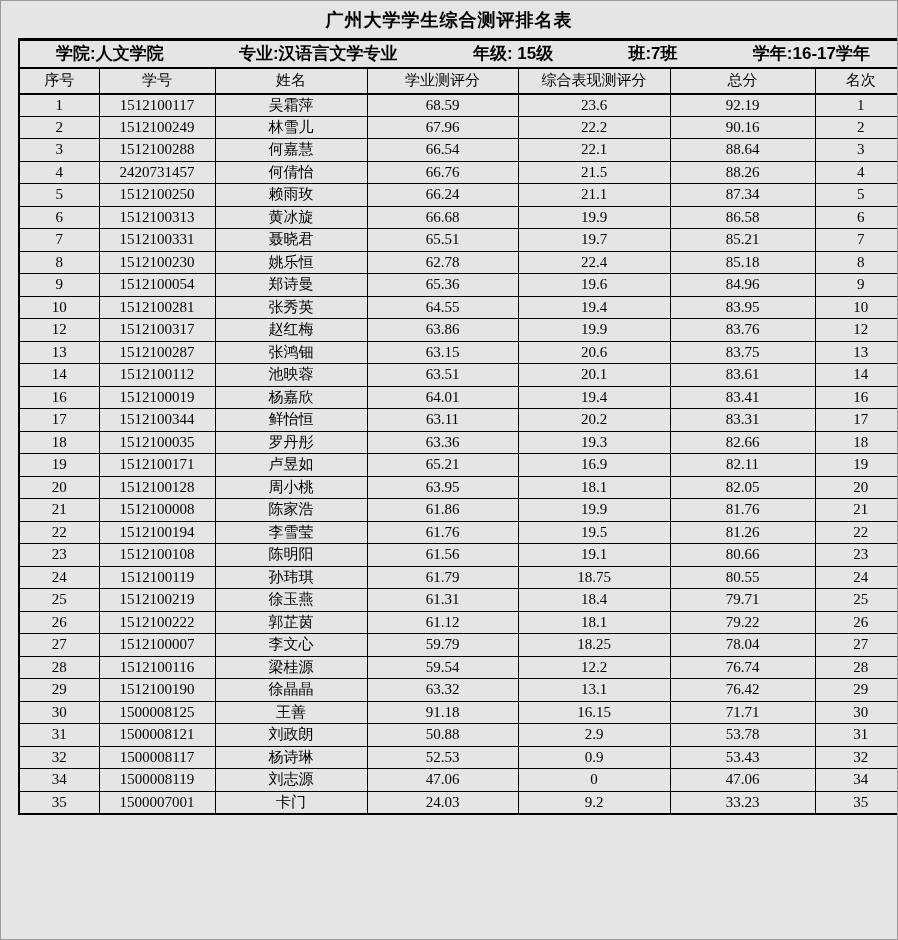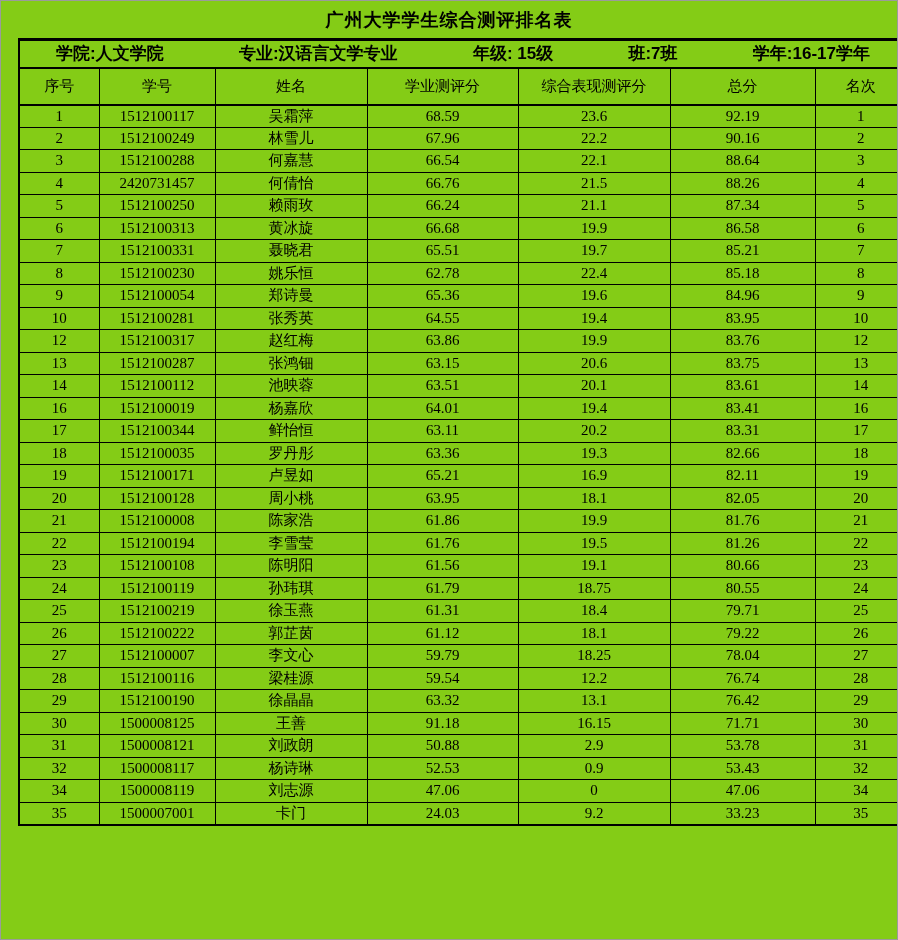--- a/index.html
+++ b/index.html
@@ -5,21 +5,21 @@
   * { margin: 0; padding: 0; box-sizing: border-box; }
   html, body { background: #ffffff; }
   body {
     font-family: "Liberation Serif", "DejaVu Serif", serif;
     color: #000000;
     width: 898px;
   }
   .page {
     width: 898px;
     height: 940px;
-    background: #84cc16;
+    background: #e5e5e5;
     border: 1px solid #9b9b9b;
     overflow: hidden;
   }
   .title {
     height: 37px;
     display: flex;
     align-items: center;
     justify-content: center;
     font-family: "Liberation Sans", "DejaVu Sans", sans-serif;
     font-weight: bold;
@@ -52,21 +52,21 @@
     font-weight: bold;
     font-size: 17px;
   }
   .info-flex {
     display: flex;
     justify-content: space-between;
     align-items: center;
     padding: 0 36px;
   }
   tr.header-row th {
-    height: 37px;
+    height: 26px;
     border-bottom-width: 2px;
     font-size: 15px;
   }
   tbody td { height: 22.5px; }
   
   col.c-seq   { width: 80px; }
   col.c-id    { width: 116px; }
   col.c-name  { width: 152px; }
   col.c-acad  { width: 151px; }
   col.c-comp  { width: 152px; }

